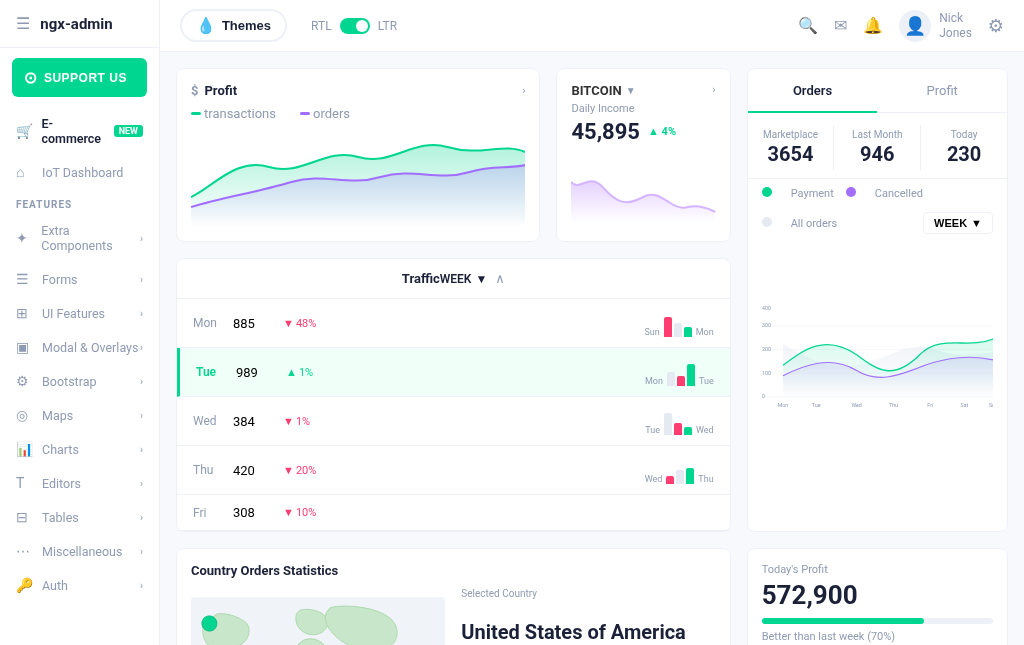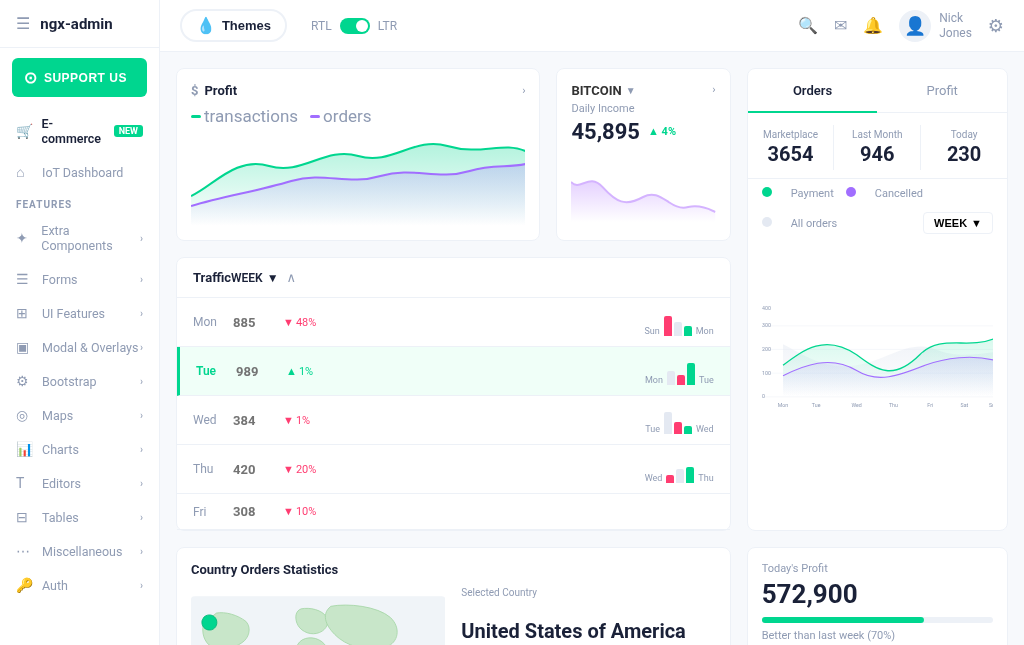--- a/index.html
+++ b/index.html
@@ -79,29 +79,29 @@
     .stat-label { font-size: 10px; color: #8f9bb3; margin-bottom: 2px; }
     .stat-value { font-size: 20px; font-weight: 700; color: #1a2138; }
     .orders-legend { display: flex; align-items: center; gap: 12px; padding: 8px 14px; flex-wrap: wrap; }
     .legend-item { display: flex; align-items: flex-start; gap: 19px; font-size: 11px; color: #8f9bb3; }
     .legend-dot { width: 10px; height: 10px; border-radius: 50%; }
     .week-btn { margin-left: auto; border: 1px solid #edf1f7; border-radius: 4px; padding: 4px 10px; font-size: 11px; cursor: pointer; background: #fff; display: flex; align-items: center; gap: 4px; font-weight: 600; }
     .orders-chart { padding: 8px 14px 14px; height: 240px; }
 
     
     .traffic-card { grid-column: 1 / 4; grid-row: 2 / 3; padding: 0; }
-    .traffic-header { display: flex; align-items: center; justify-content: flex-start; padding: 12px 16px; border-bottom: 1px solid #edf1f7; }
+    .traffic-header { display: flex; align-items: center; justify-content: center; padding: 12px 16px; border-bottom: 1px solid #edf1f7; }
     .traffic-title { font-size: 13px; font-weight: 700; color: #1a2138; }
     .traffic-controls { display: flex; align-items: center; gap: 8px; }
     .week-selector { font-size: 12px; color: #1a2138; font-weight: 600; cursor: pointer; display: flex; align-items: center; gap: 4px; }
     .traffic-row { display: flex; align-items: center; padding: 10px 16px; border-bottom: 1px solid #edf1f7; font-size: 13px; }
     .traffic-row.active { background: #f0fff8; border-left: 3px solid #00d68f; }
     .traffic-day { width: 40px; color: #8f9bb3; font-size: 12px; }
     .traffic-row.active .traffic-day { color: #00d68f; font-weight: 600; }
-    .traffic-value { width: 50px; font-weight: 700; color: #737373; }
+    .traffic-value { width: 50px; font-weight: 400; color: #000000; }
     .traffic-change { width: 55px; font-size: 11px; display: flex; align-items: center; gap: 2px; }
     .change-up { color: #00d68f; }
     .change-down { color: #ff3d71; }
     .traffic-mini-chart { margin-left: auto; display: flex; align-items: flex-end; gap: 2px; height: 28px; }
     .mini-bar { width: 8px; border-radius: 2px 2px 0 0; }
 
     
     .country-card { grid-column: 1 / 4; grid-row: 3 / 4; padding: 14px; min-height: 160px; }
     .country-title { font-size: 13px; font-weight: 700; color: #1a2138; margin-bottom: 10px; }
     .country-content { display: flex; gap: 16px; align-items: flex-start; }
@@ -240,21 +240,21 @@
     <div class="content">
 
       <div class="card profit-card">
         <div class="card-header">
           <div class="card-title">
             <span class="dollar">$</span>
             <span>Profit</span>
           </div>
           <span class="card-arrow">›</span>
         </div>
-        <div style="display:flex;gap:12px;font-size:17px;color:#8f9bb3;">
+        <div style="display:flex;gap:24px;font-size:13px;color:#8f9bb3;margin-bottom:6px;">
           <span style="display:flex;align-items:center;gap:3px;">
             <span style="width:10px;height:3px;background:#00d68f;display:inline-block;border-radius:2px;"></span>
             <span>transactions</span>
           </span>
           <span style="display:flex;align-items:center;gap:3px;">
             <span style="width:10px;height:3px;background:#a16eff;display:inline-block;border-radius:2px;"></span>
             <span>orders</span>
           </span>
         </div>
         <div class="chart-area">

